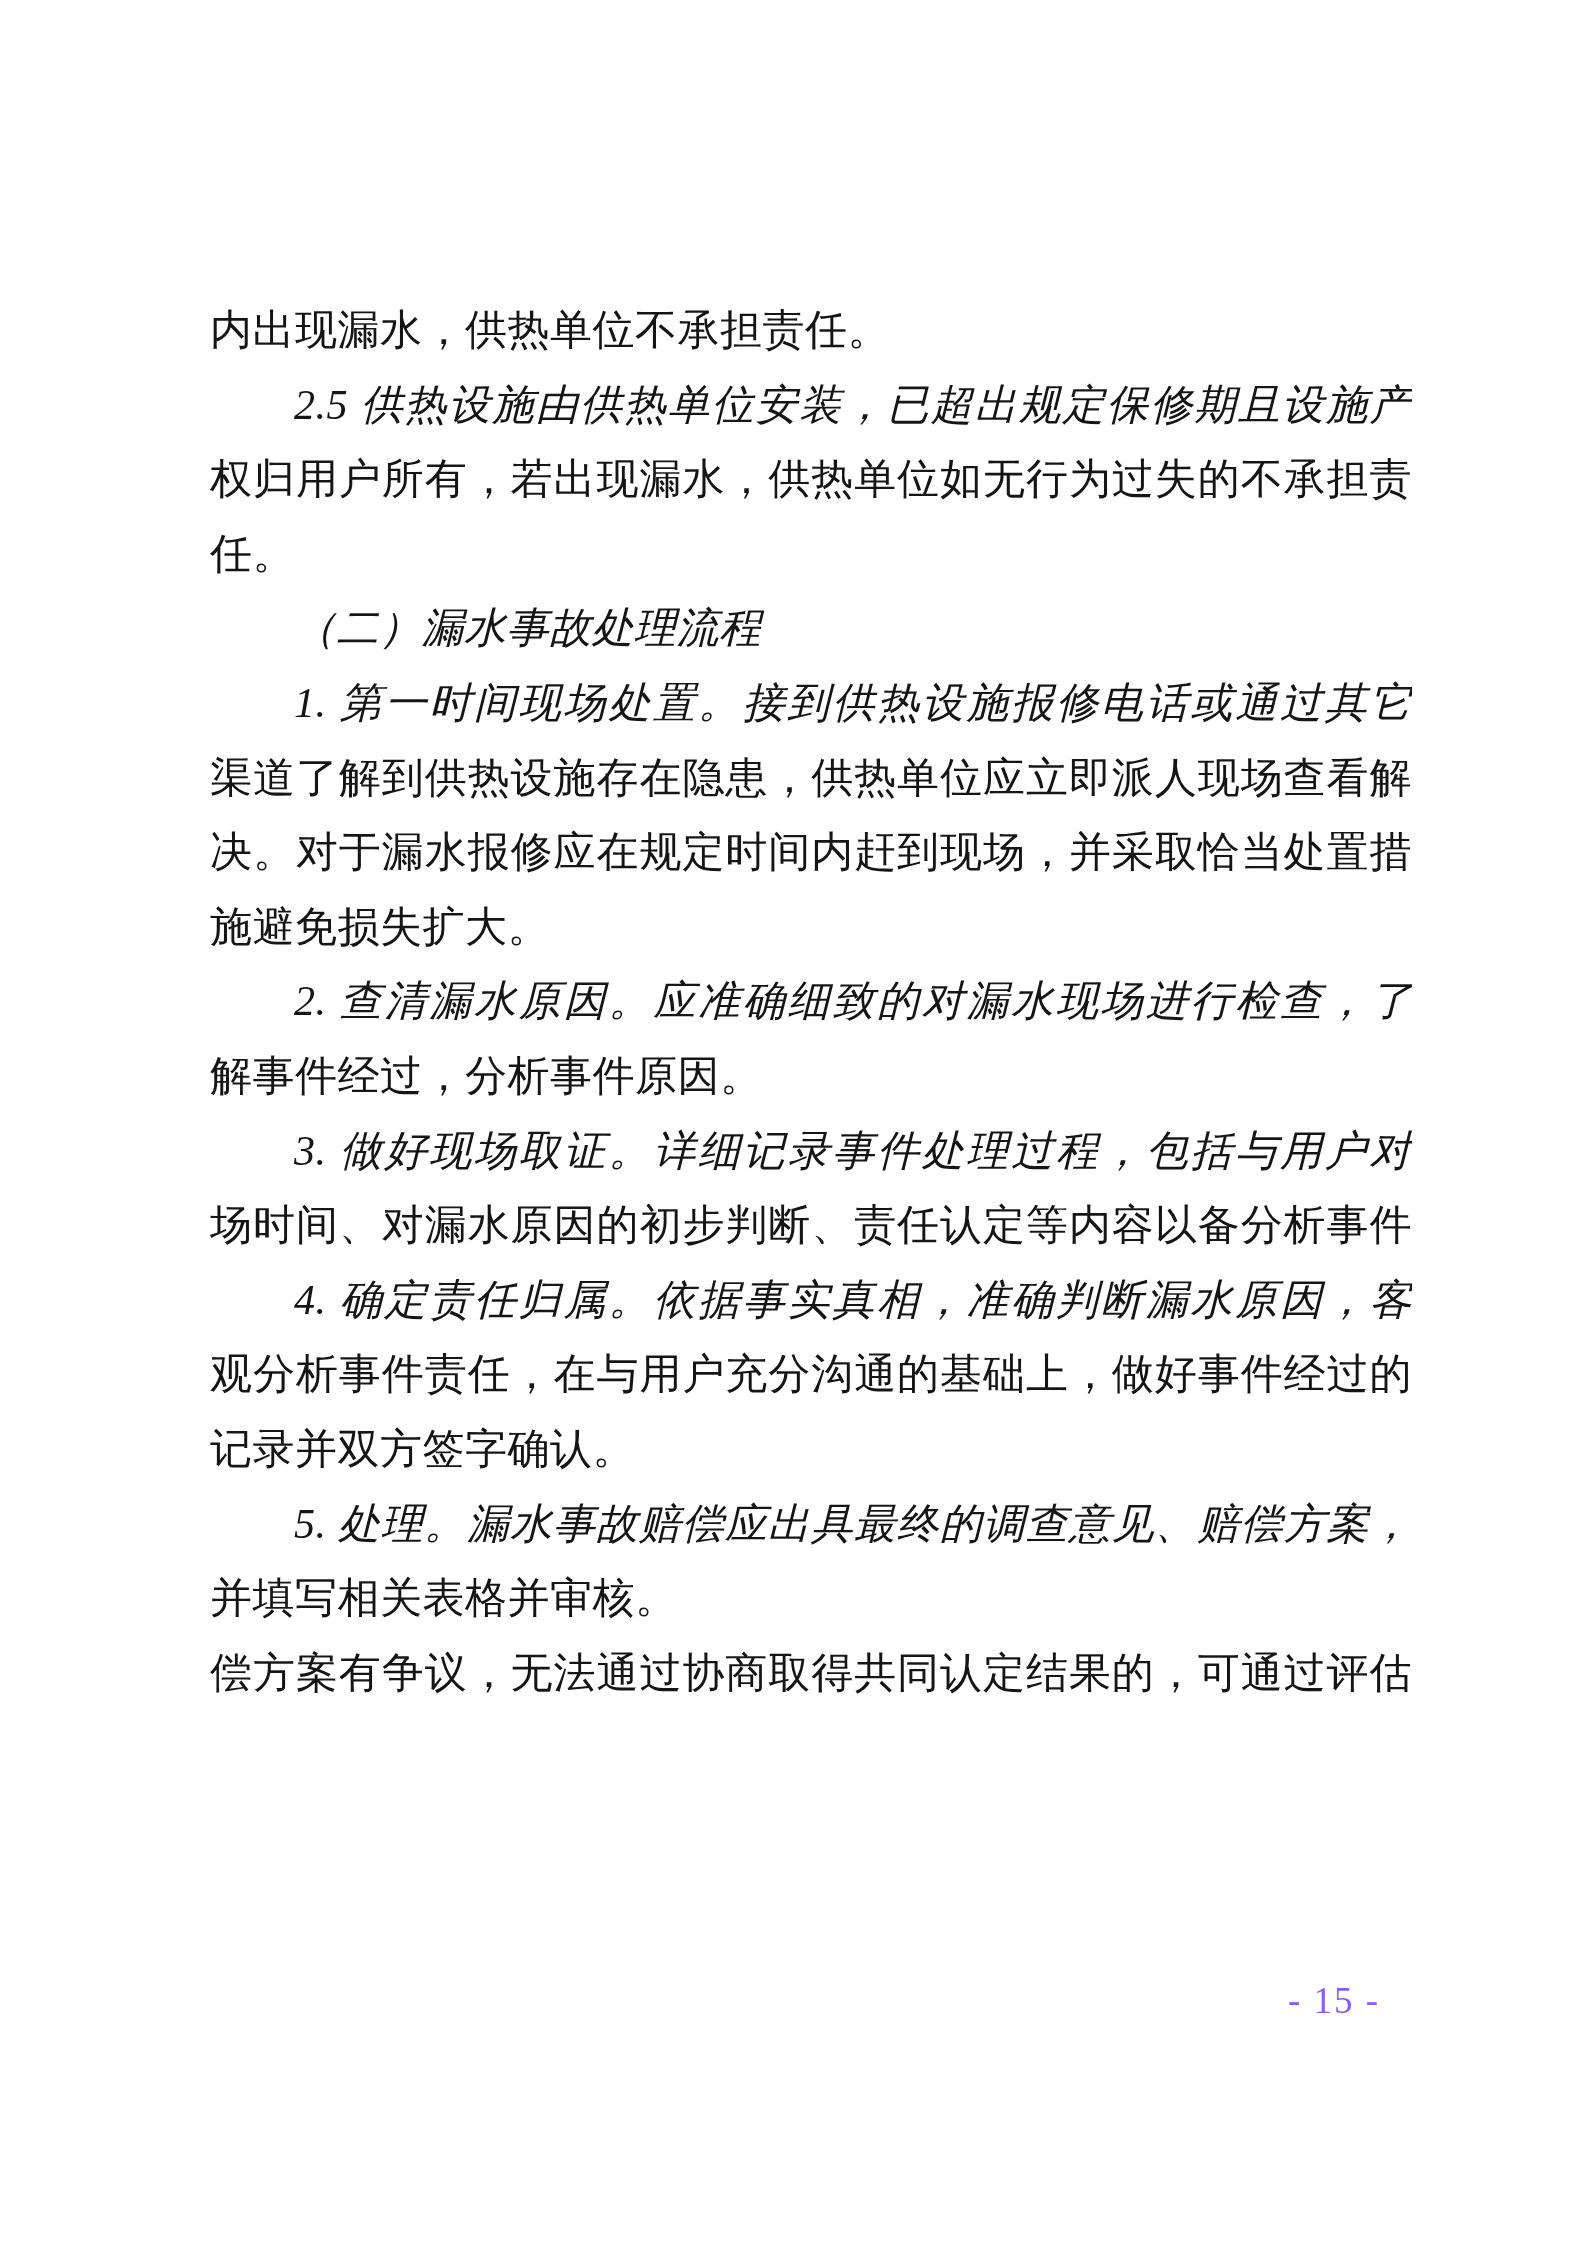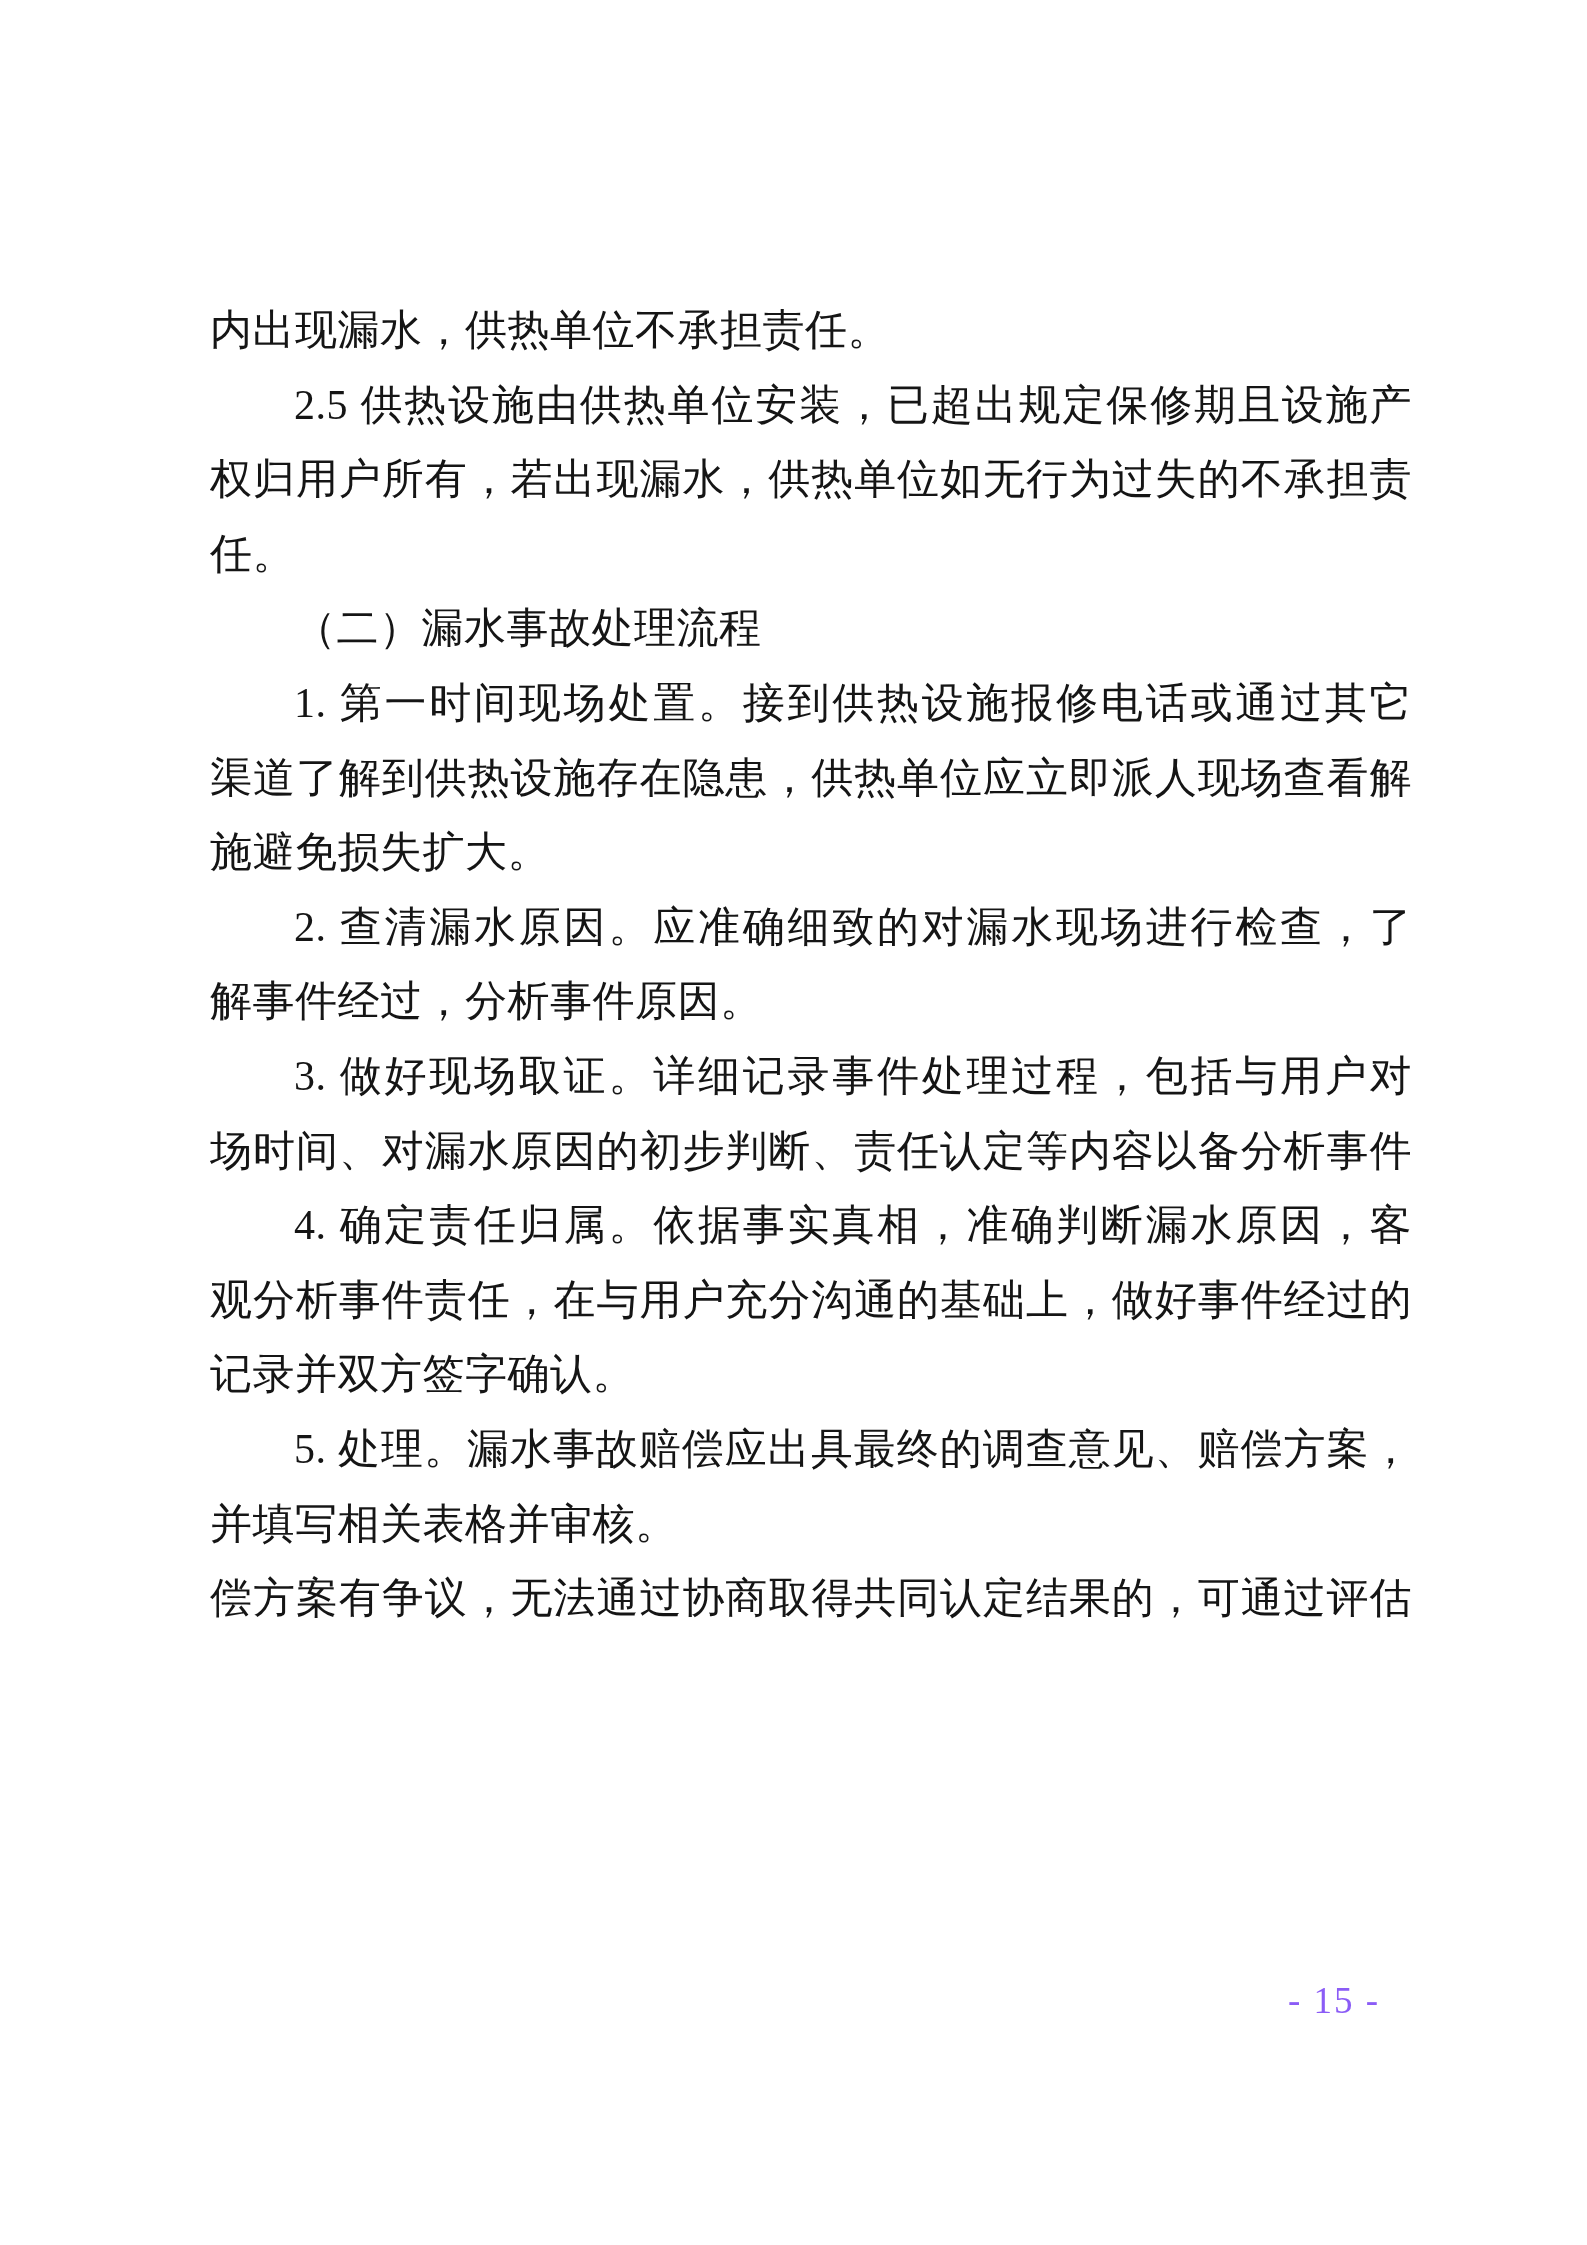--- a/index.html
+++ b/index.html
@@ -26,20 +26,21 @@
     text-align: left;
     overflow: hidden;
   }
   .j {
     text-align: justify;
     text-align-last: justify;
     text-justify: inter-character;
   }
   .ind {
     padding-left: 84px;
+    font-style: italic;
   }
   .pagenum {
     position: absolute;
     top: 1976px;
     left: 1234px;
     width: 200px;
     height: 50px;
     line-height: 50px;
     text-align: center;
     font-size: 37px;
@@ -52,20 +53,21 @@
 
 <div class="page">
   <div class="doc-body">
     <div class="l">内出现漏水，供热单位不承担责任。</div>
     <div class="l j ind">2.5 供热设施由供热单位安装，已超出规定保修期且设施产</div>
     <div class="l j">权归用户所有，若出现漏水，供热单位如无行为过失的不承担责</div>
     <div class="l">任。</div>
     <div class="l ind">（二）漏水事故处理流程</div>
     <div class="l j ind">1. 第一时间现场处置。接到供热设施报修电话或通过其它</div>
     <div class="l j">渠道了解到供热设施存在隐患，供热单位应立即派人现场查看解</div>
+    <div class="l j">决。对于漏水报修应在规定时间内赶到现场，并采取恰当处置措</div>
     <div class="l">施避免损失扩大。</div>
     <div class="l j ind">2. 查清漏水原因。应准确细致的对漏水现场进行检查，了</div>
     <div class="l">解事件经过，分析事件原因。</div>
     <div class="l j ind">3. 做好现场取证。详细记录事件处理过程，包括与用户对</div>
     <div class="l j">场时间、对漏水原因的初步判断、责任认定等内容以备分析事件</div>
     <div class="l j ind">4. 确定责任归属。依据事实真相，准确判断漏水原因，客</div>
     <div class="l j">观分析事件责任，在与用户充分沟通的基础上，做好事件经过的</div>
     <div class="l">记录并双方签字确认。</div>
     <div class="l j ind">5. 处理。漏水事故赔偿应出具最终的调查意见、赔偿方案，</div>
     <div class="l">并填写相关表格并审核。</div>

